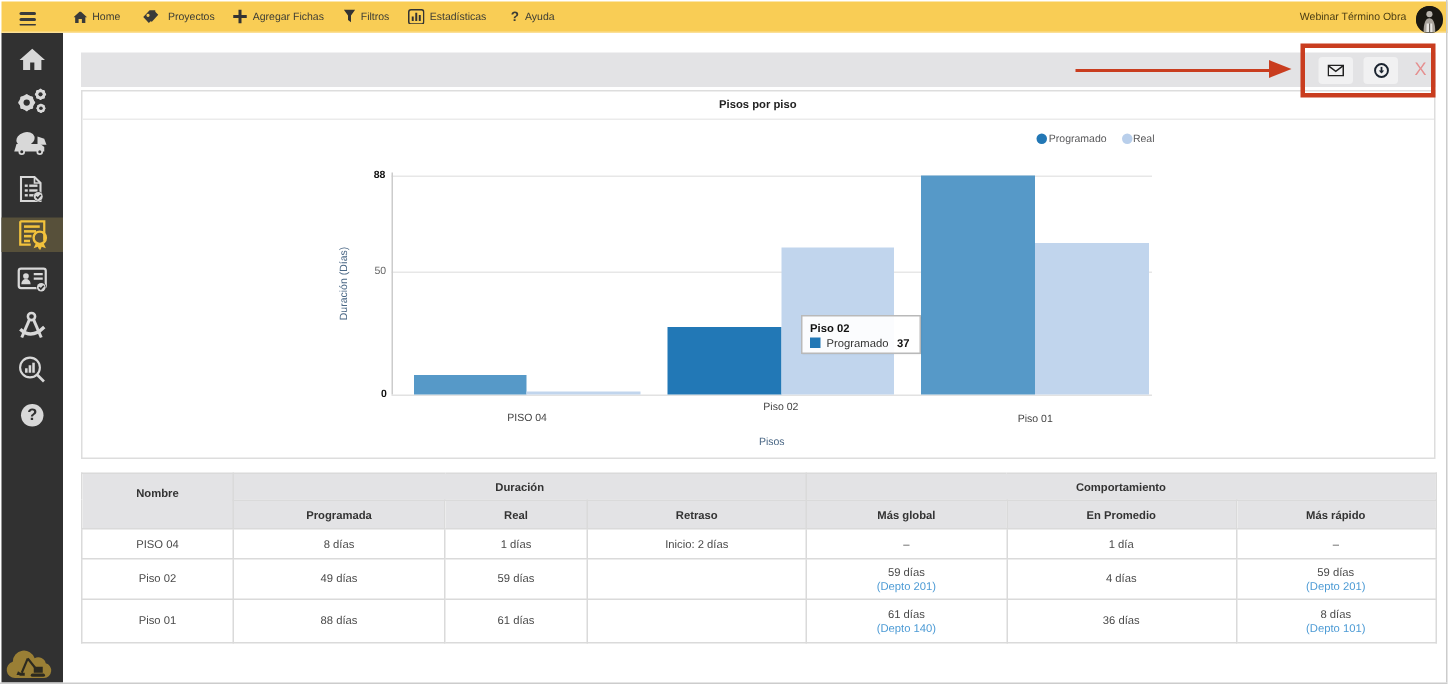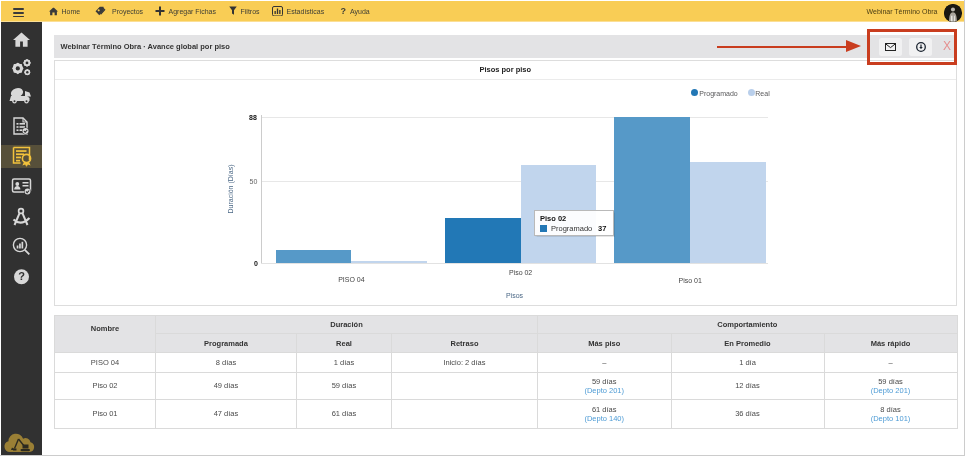--- a/index.html
+++ b/index.html
@@ -221,21 +221,20 @@
         <path d="M17.5 7l6 7.5" stroke-width="1.4"></path>
         <path d="M12 17.5l3.5 0" stroke-width="2"></path>
       </g>
       <rect x="21.5" y="12.5" width="6" height="4" fill="#2c2a20"></rect>
       <rect x="19.5" y="17" width="9.5" height="2.2" rx="1.1" fill="#2c2a20"></rect>
       <path d="M11 15.5l3.5 2.5-4.5 0z" fill="#2c2a20"></path>
     </svg>
   </div>
 
   <div id="titlebar">
-    <div class="t">Webinar Término Obra · Avance global por piso</div>
     <div class="hbtn" style="left:825px;">
       <svg width="11" height="8" viewBox="0 0 11 8">
           <rect x="0.5" y="0.5" width="10" height="7" fill="none" stroke="#222" stroke-width="1"></rect>
           <path d="M0.7 0.9L5.5 4.6 10.3 0.9" fill="none" stroke="#222" stroke-width="1"></path>
         </svg>
     </div>
     <div class="hbtn" style="left:855px;">
       <svg width="10" height="10" viewBox="0 0 10 10">
           <circle cx="5" cy="5" r="4.3" fill="none" stroke="#1b2430" stroke-width="1.3"></circle>
           <path d="M5 2.6v3.6" stroke="#1b2430" stroke-width="1.2"></path>
@@ -300,45 +299,45 @@
     <tbody>
         <tr style="height:18px;">
       <th rowspan="2" style="padding-bottom:11px;">Nombre</th>
       <th colspan="3">Duración</th>
       <th colspan="3">Comportamiento</th>
     </tr>
     <tr style="height:19.7px;">
       <th>Programada</th>
           <th>Real</th>
           <th>Retraso</th>
-          <th>Más piso</th>
+          <th>Más global</th>
           <th>En Promedio</th>
           <th>Más rápido</th>
     </tr>
     <tr style="height:19.5px;">
       <td>PISO 04</td>
           <td>8 días</td>
           <td>1 días</td>
           <td>Inicio: 2 días</td>
           <td>–</td>
           <td>1 día</td>
           <td>–</td>
     </tr>
     <tr style="height:27px;">
       <td>Piso 02</td>
           <td>49 días</td>
           <td>59 días</td>
           <td></td>
           <td>59 días<br><span class="dep">(Depto 201)</span></td>
-          <td>12 días</td>
+          <td>4 días</td>
           <td>59 días<br><span class="dep">(Depto 201)</span></td>
     </tr>
     <tr style="height:29px;">
       <td>Piso 01</td>
-          <td>47 días</td>
+          <td>88 días</td>
           <td>61 días</td>
           <td></td>
           <td>61 días<br><span class="dep">(Depto 140)</span></td>
           <td>36 días</td>
           <td>8 días<br><span class="dep">(Depto 101)</span></td>
     </tr>
   </tbody>
     </table>
 
   <div id="rightborder"></div>

